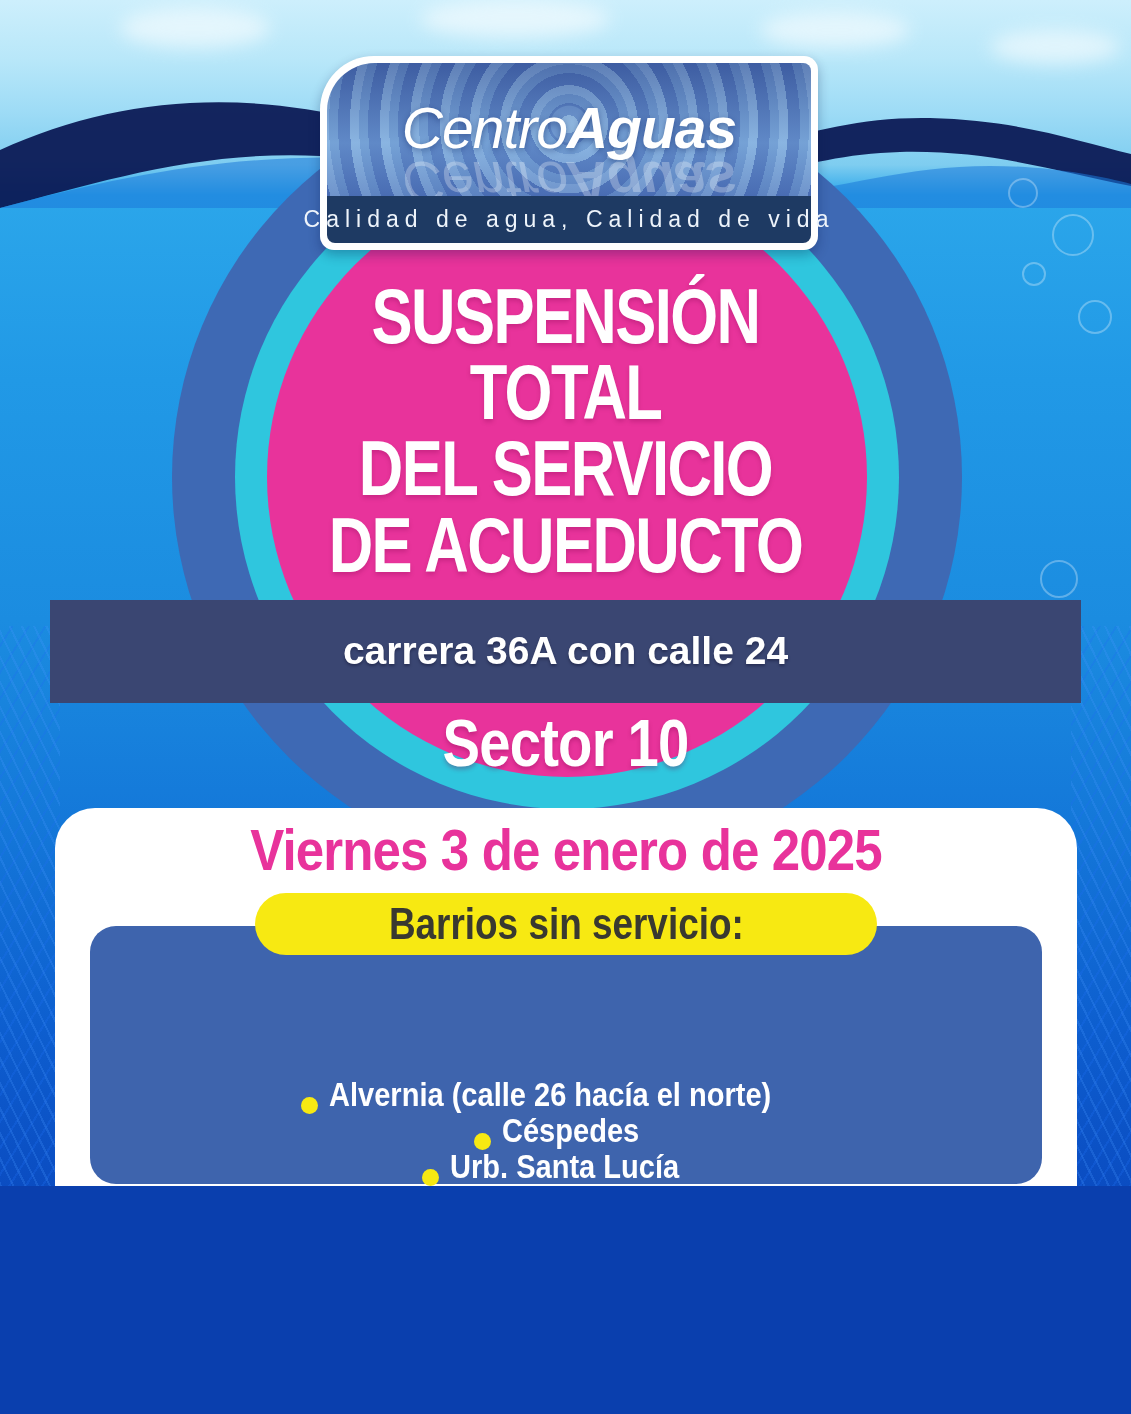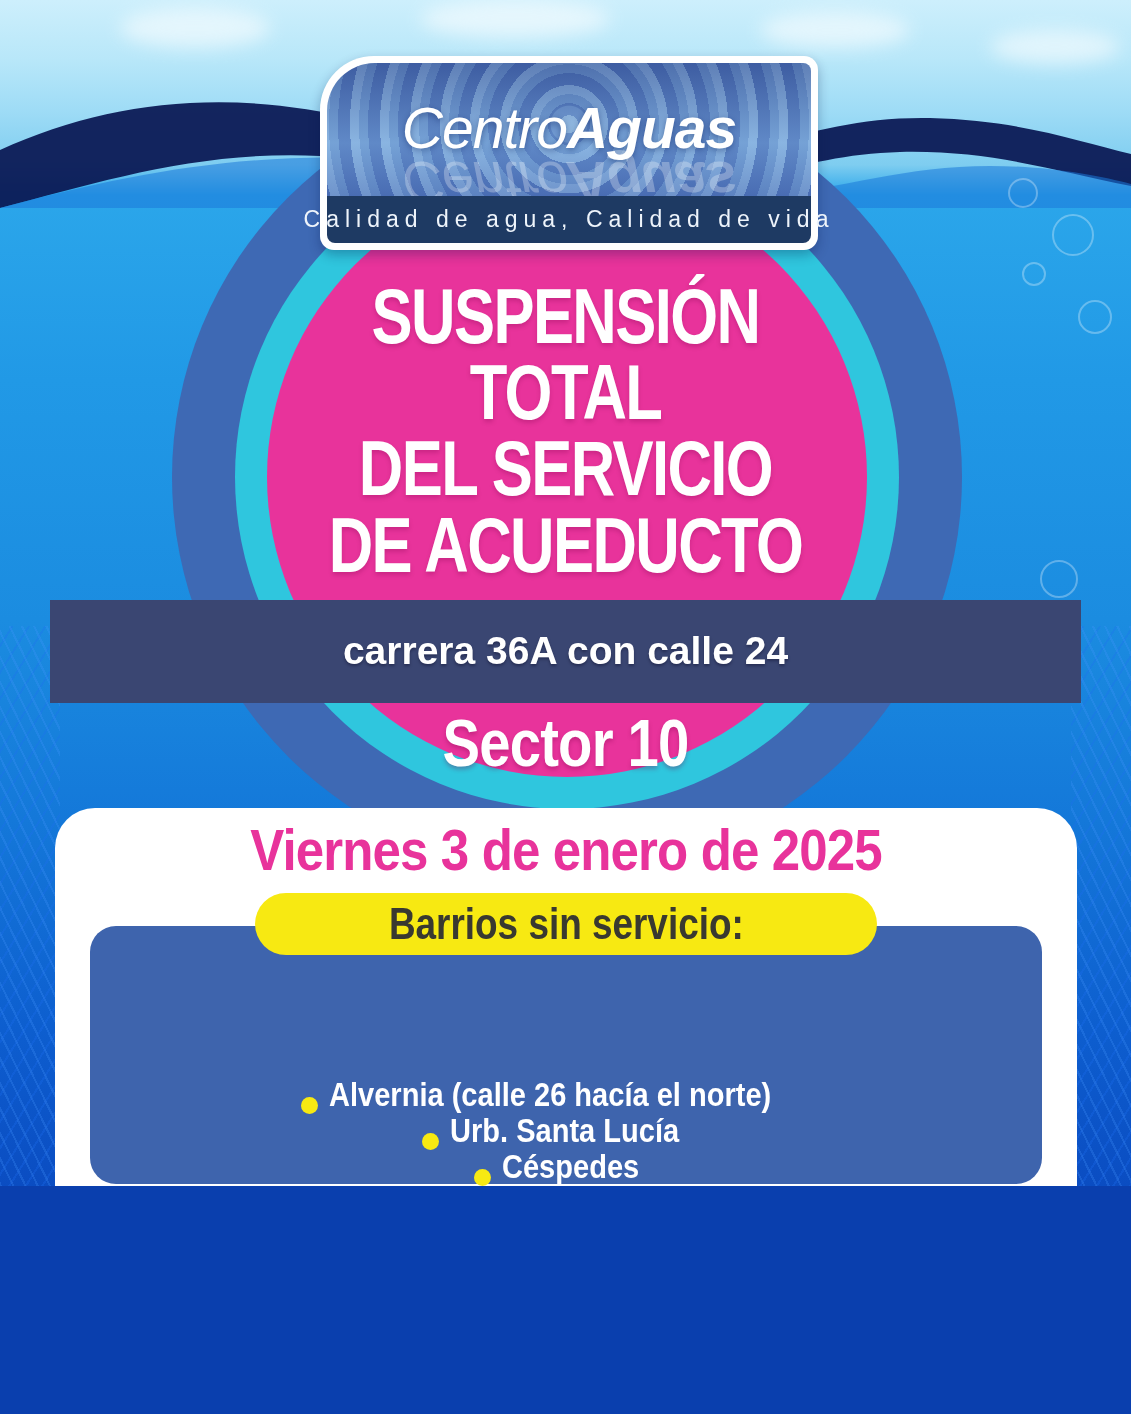--- a/index.html
+++ b/index.html
@@ -175,25 +175,25 @@
     <div class="date">Viernes 3 de enero de 2025</div>
 
     <div class="blue-box">
       <div class="barrio-list">
         <div class="barrio-row">
           <span class="bullet"></span>
           <span class="lbl">Alvernia (calle 26 hacía el norte)</span>
         </div>
         <div class="barrio-row">
           <span class="bullet"></span>
+          <span class="lbl">Céspedes</span>
+        </div>
+        <div class="barrio-row">
+          <span class="bullet"></span>
           <span class="lbl">Urb. Santa Lucía</span>
-        </div>
-        <div class="barrio-row">
-          <span class="bullet"></span>
-          <span class="lbl">Céspedes</span>
         </div>
         <div class="barrio-row">
           <span class="bullet"></span>
           <span class="lbl">Entre Ríos</span>
         </div>
         <div class="barrio-row">
           <span class="bullet"></span>
           <span class="lbl">La Casona</span>
         </div>
       </div>

